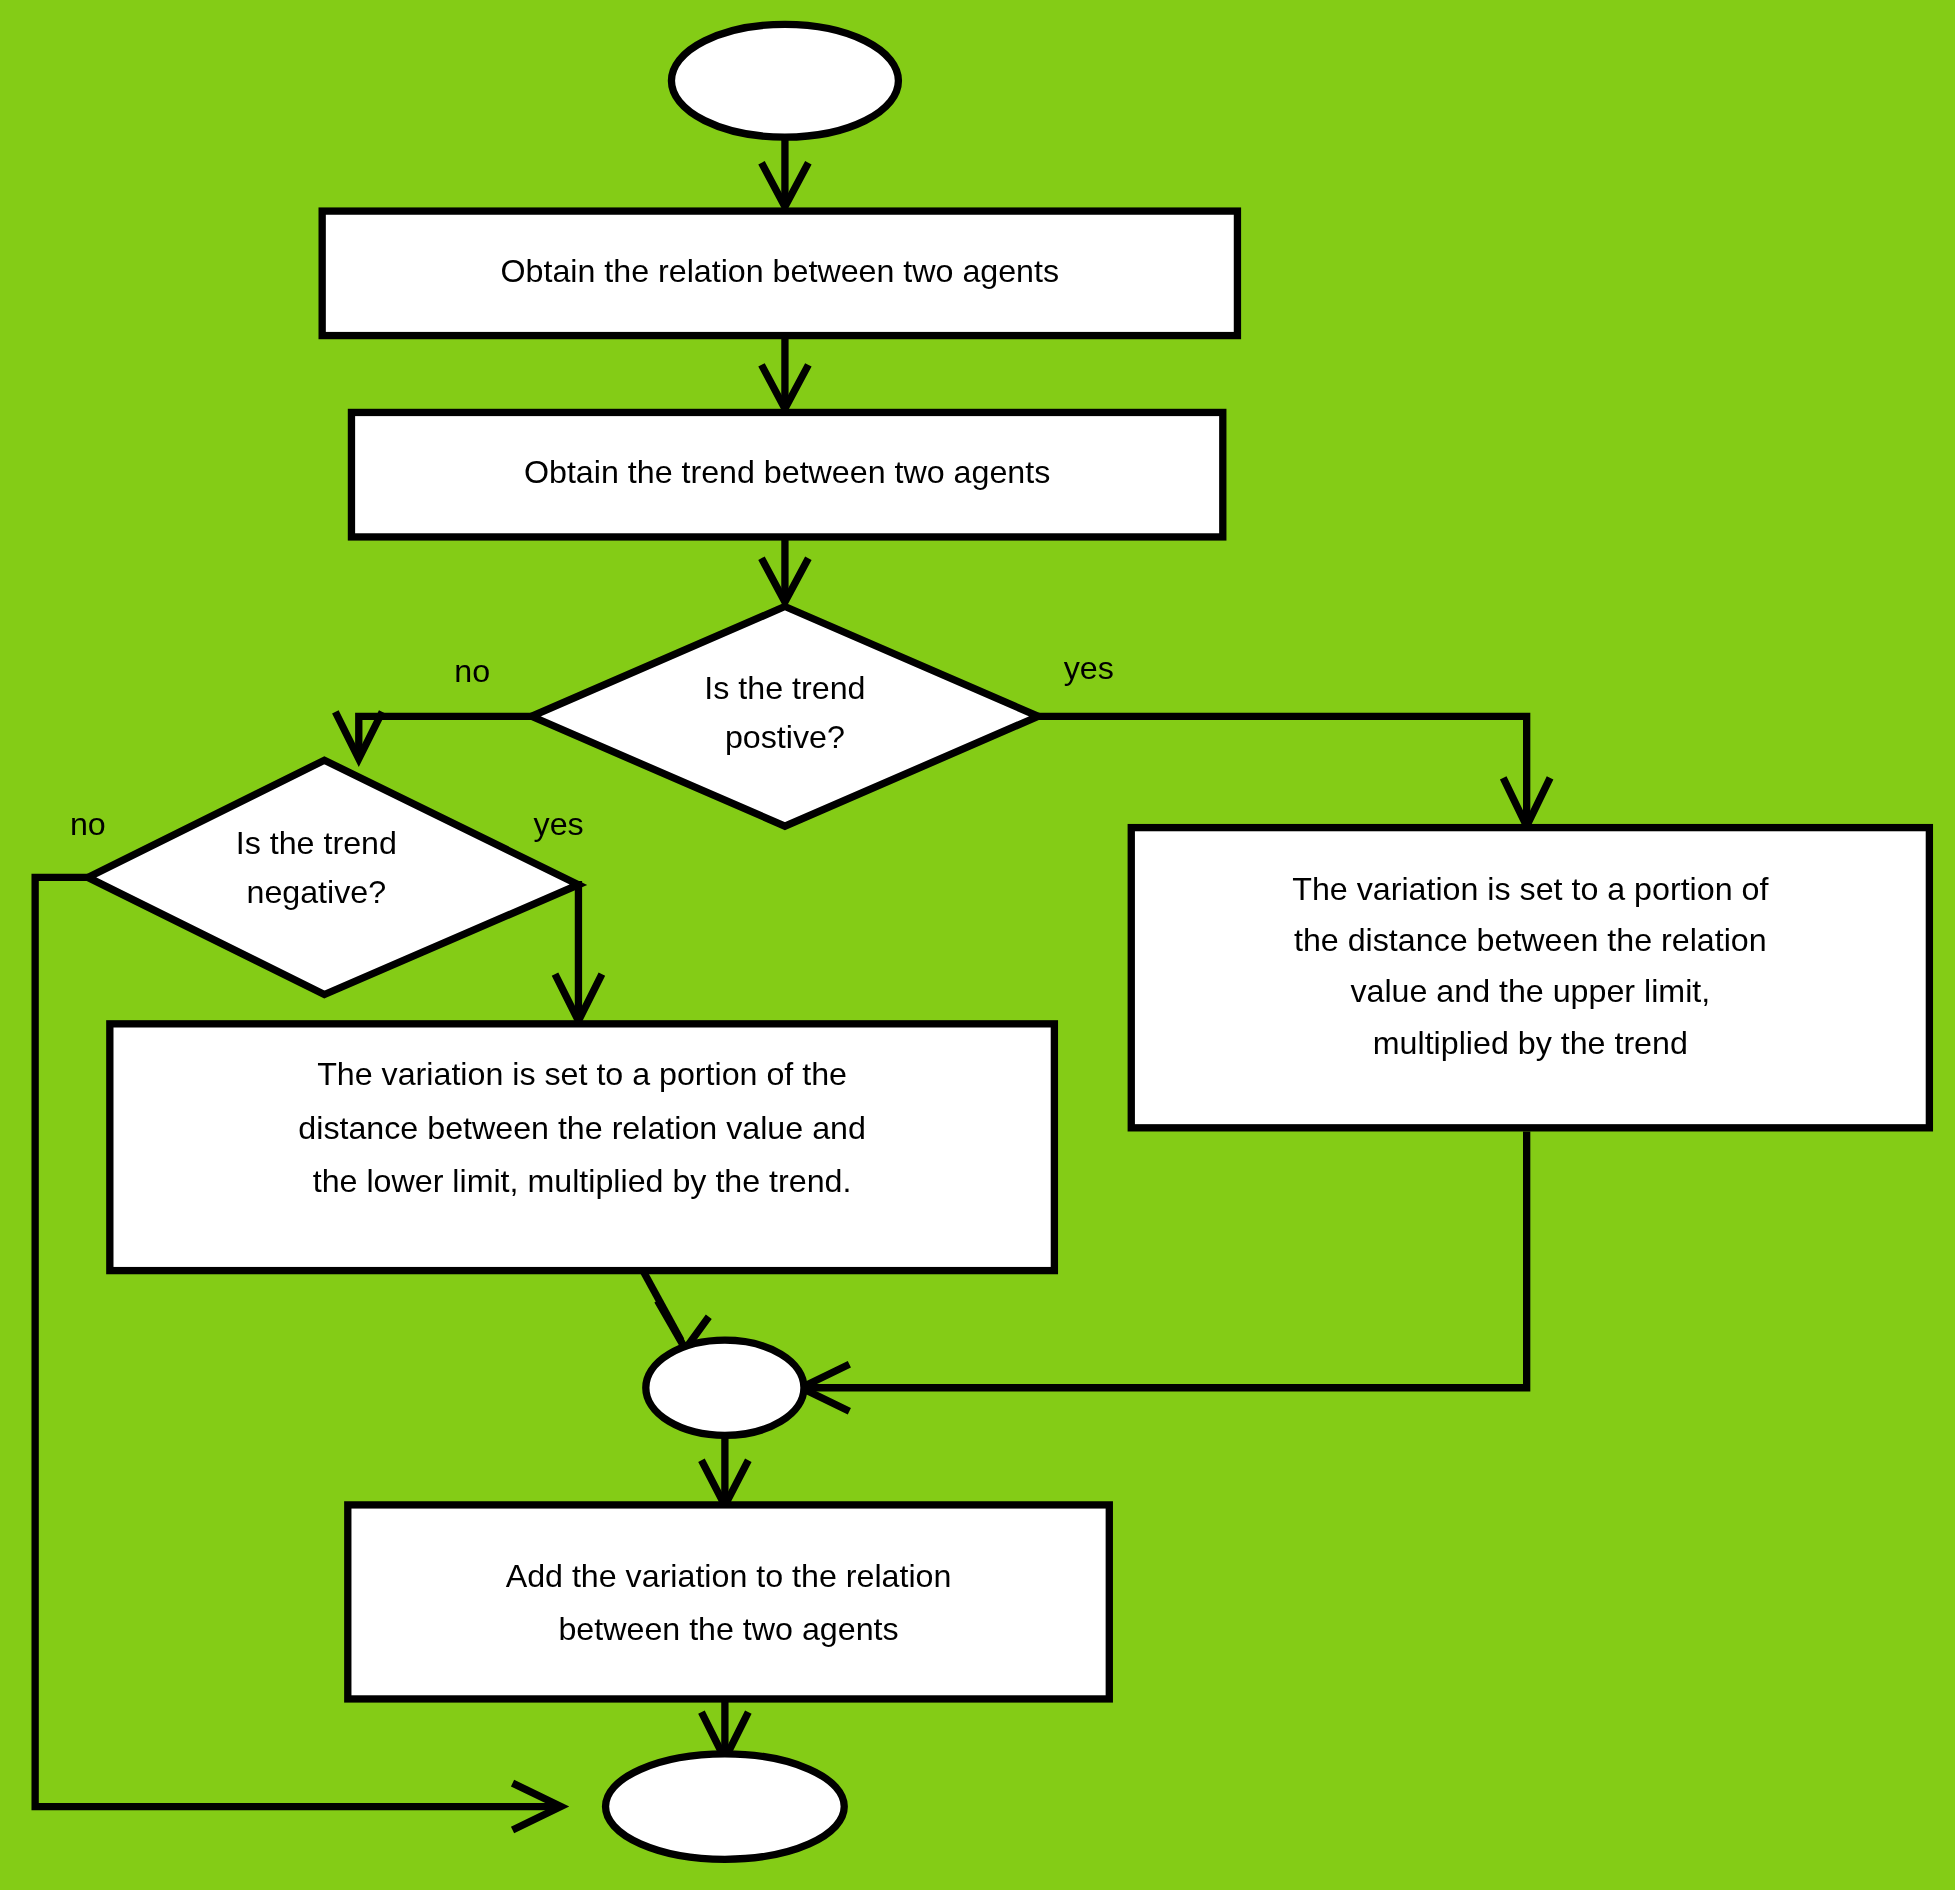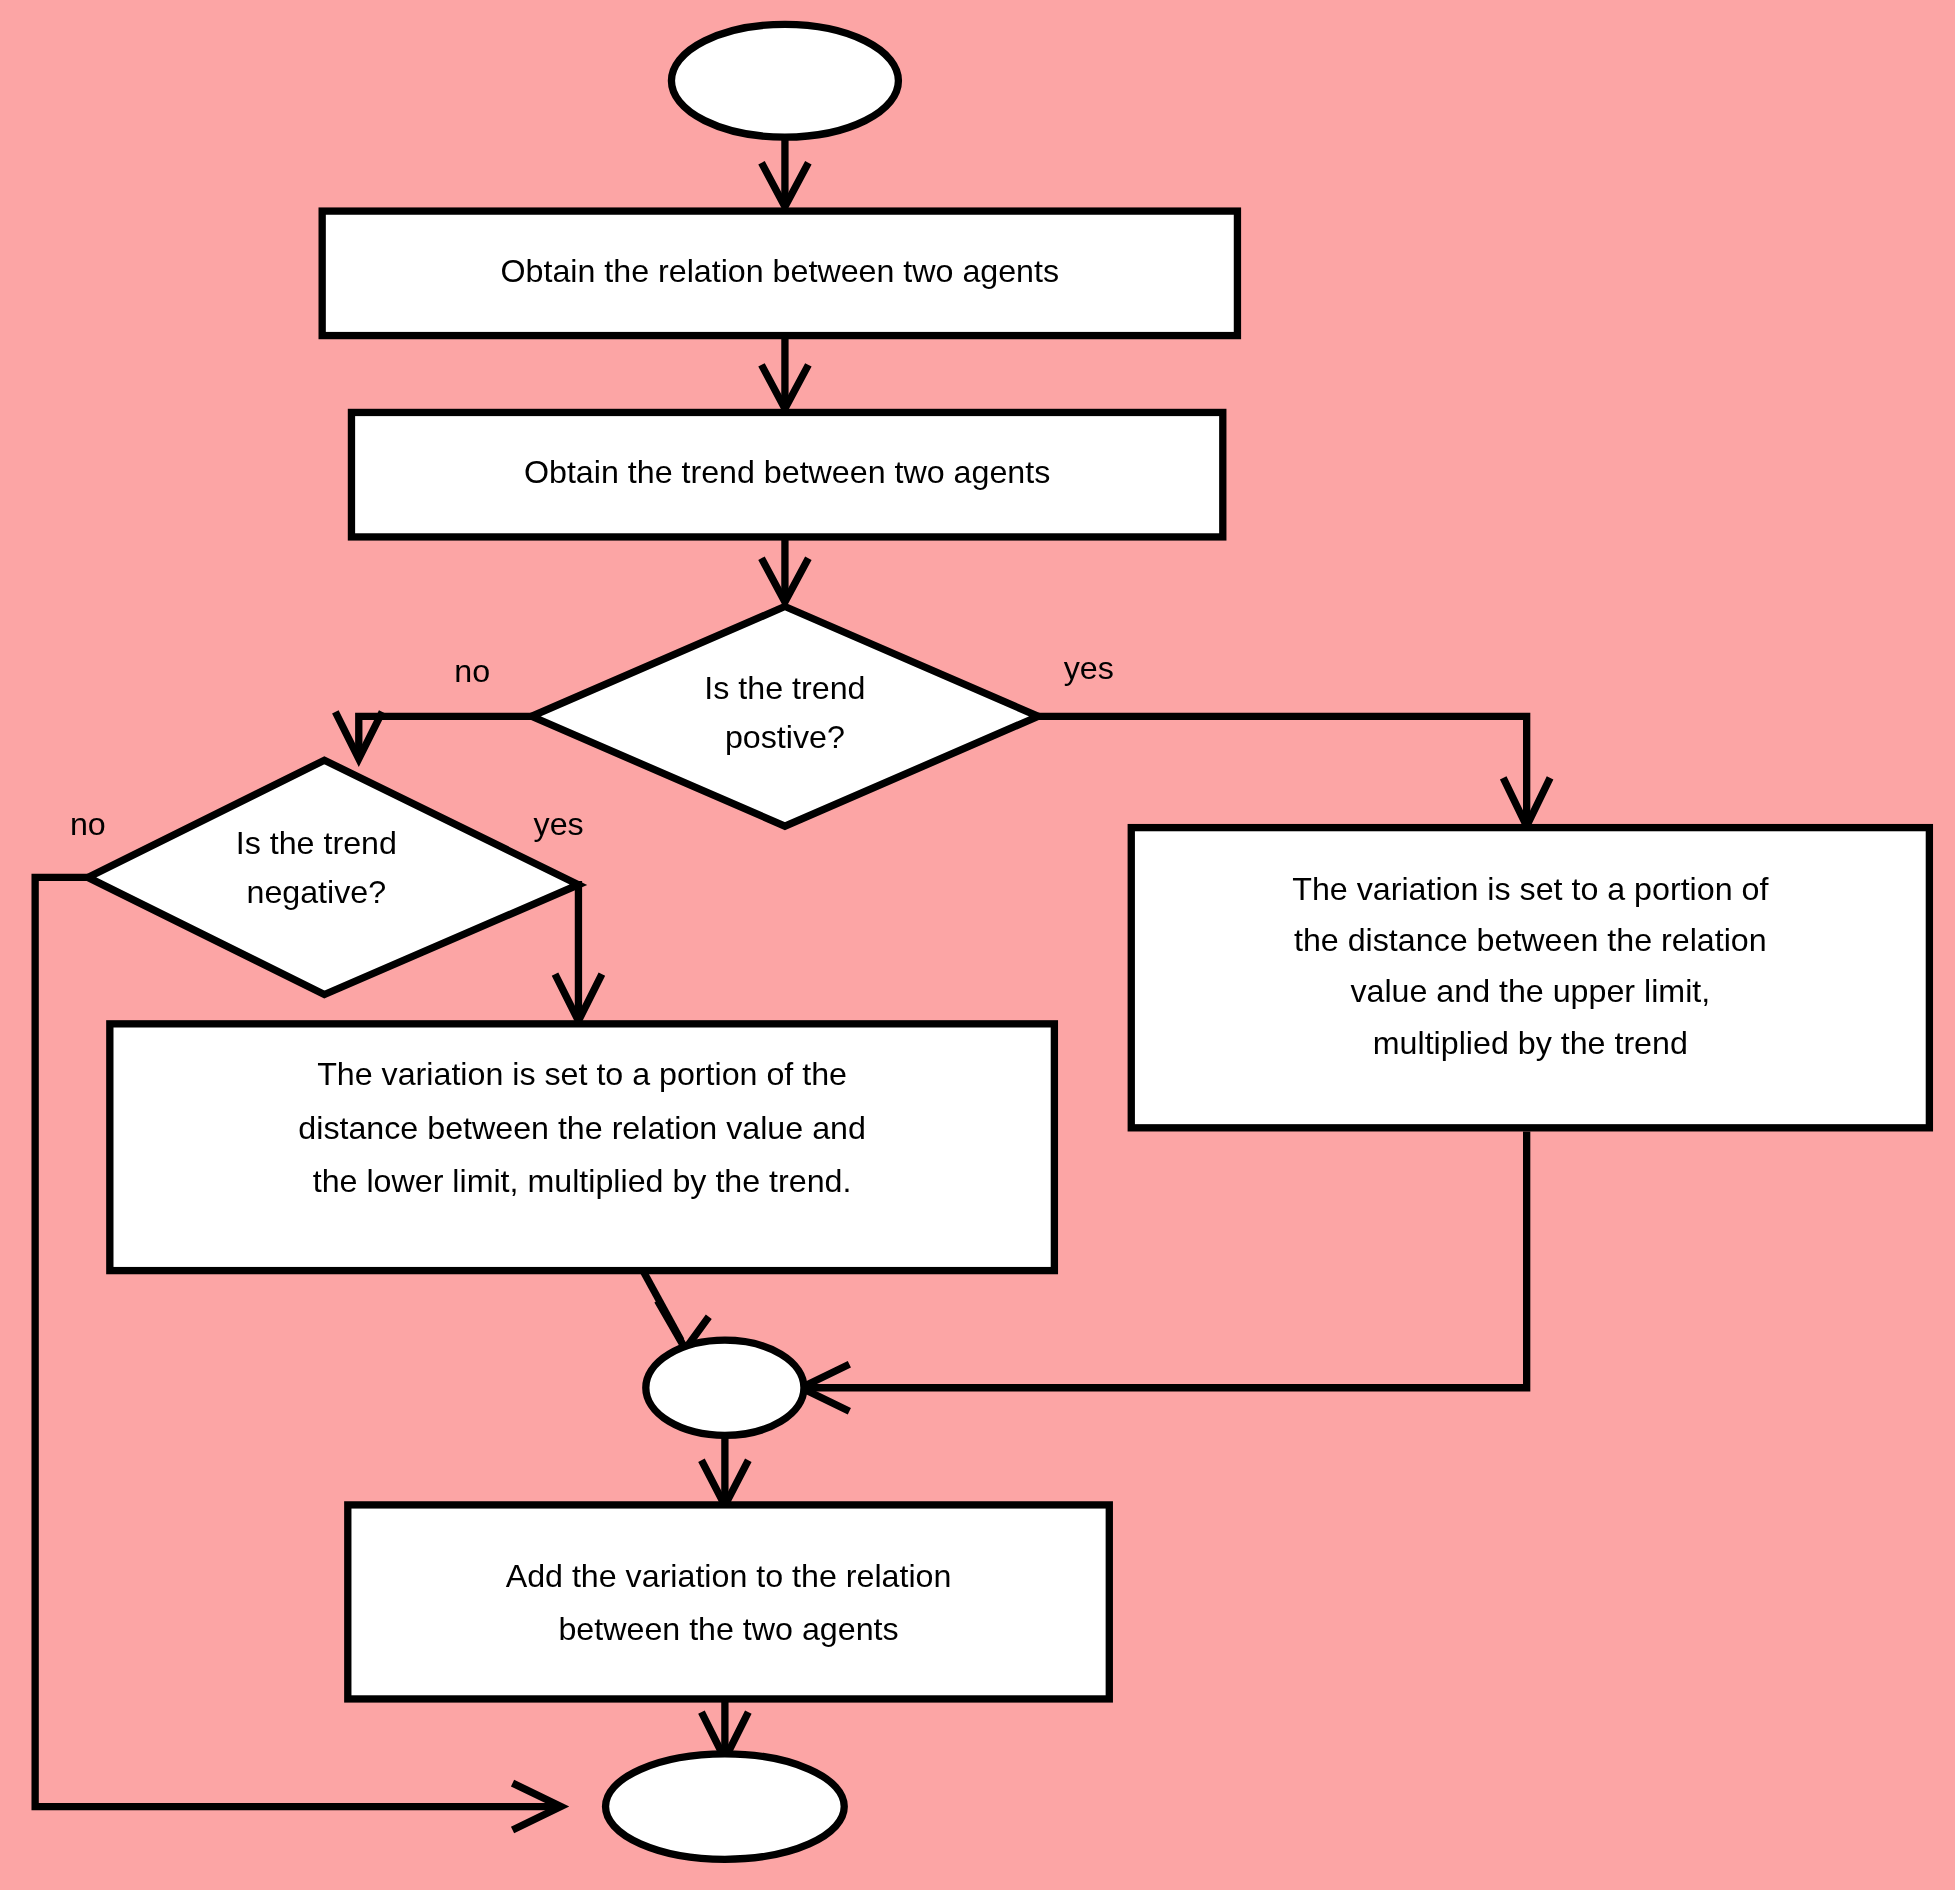--- a/index.html
+++ b/index.html
@@ -11,21 +11,21 @@
   body {
     width: 1955px;
     height: 1891px;
     font-family: "Liberation Sans", sans-serif;
     overflow: hidden;
   }
   #flow-root {
     position: relative;
     width: 1955px;
     height: 1891px;
-    background: #fca5a5;
+    background: #84cc16;
   }
   svg#flow-svg {
     position: absolute;
     top: 0;
     left: 0;
     width: 1955px;
     height: 1891px;
     display: block;
   }
   .shape {

